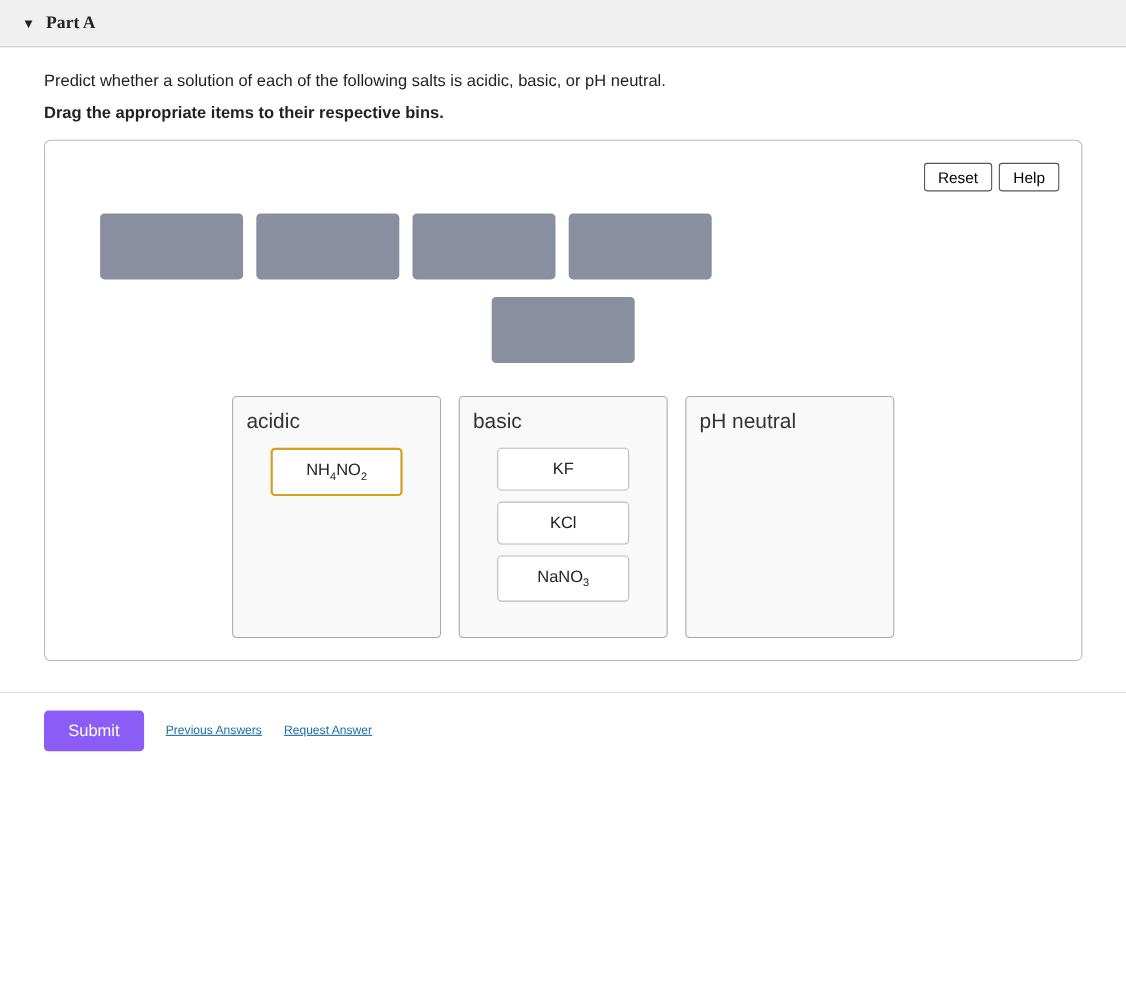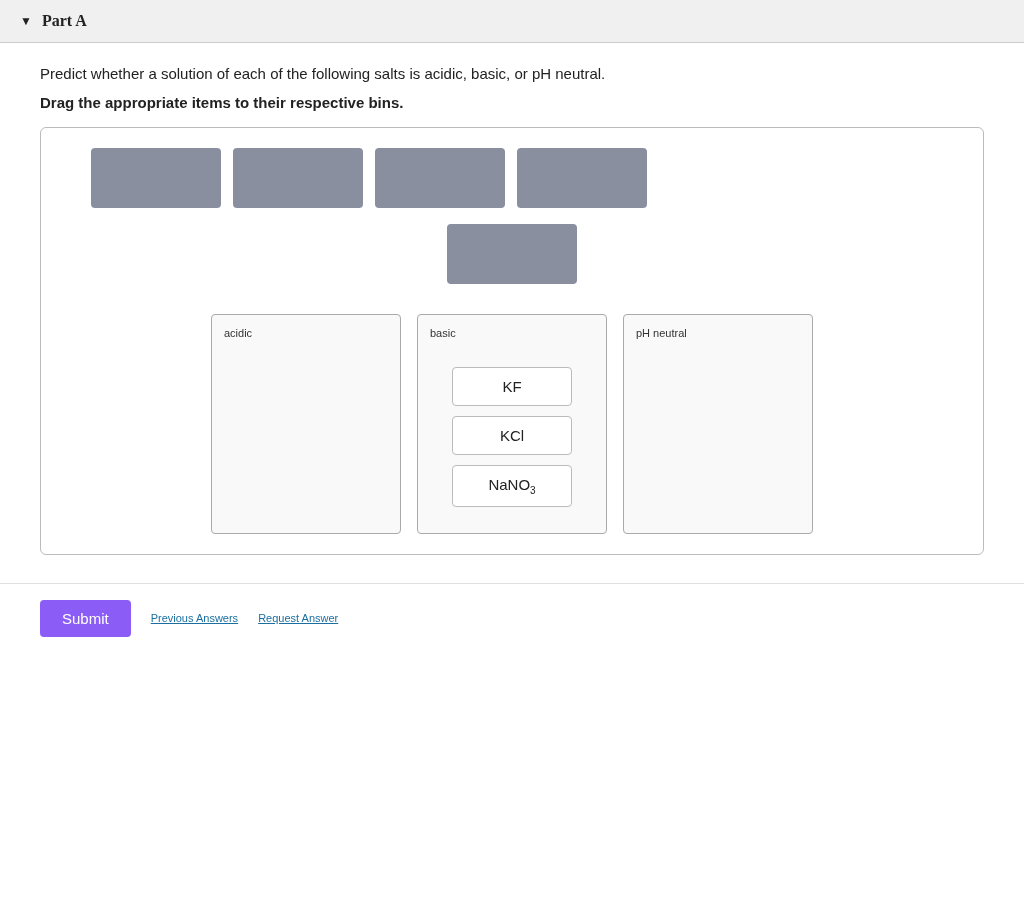--- a/index.html
+++ b/index.html
@@ -102,22 +102,22 @@
     .bin {
       border: 1px solid #aaa;
       border-radius: 4px;
       padding: 12px;
       min-width: 190px;
       min-height: 220px;
       background: #f9f9f9;
     }
 
     .bin-label {
-      font-size: 11px;
-      margin-bottom: 28px;
+      font-size: 19px;
+      margin-bottom: 12px;
       color: #333;
     }
 
     .bin-items {
       display: flex;
       flex-direction: column;
       gap: 10px;
       align-items: center;
     }
 
@@ -176,37 +176,44 @@
   <span class="part-title">Part A</span>
 </div>
 
 <div class="content-area">
 
   <p class="instructions">Predict whether a solution of each of the following salts is acidic, basic, or pH neutral.</p>
   <p class="instructions-bold">Drag the appropriate items to their respective bins.</p>
 
   <div class="drag-container">
 
+    <div class="top-controls">
+      <button class="ctrl-btn">Reset</button>
+      <button class="ctrl-btn">Help</button>
+    </div>
 
     <div class="items-row">
       <div class="drag-item-gray"></div>
       <div class="drag-item-gray"></div>
       <div class="drag-item-gray"></div>
       <div class="drag-item-gray"></div>
     </div>
 
     <div class="items-row-2">
       <div class="drag-item-gray-sm"></div>
     </div>
 
     <div class="bins-row">
 
       <div class="bin">
         <div class="bin-label">acidic</div>
         <div class="bin-items">
+          <div class="compound-card highlighted">
+            NH<sub>4</sub>NO<sub>2</sub>
+          </div>
         </div>
       </div>
 
       <div class="bin">
         <div class="bin-label">basic</div>
         <div class="bin-items">
           <div class="compound-card">
             KF
           </div>
           <div class="compound-card">

